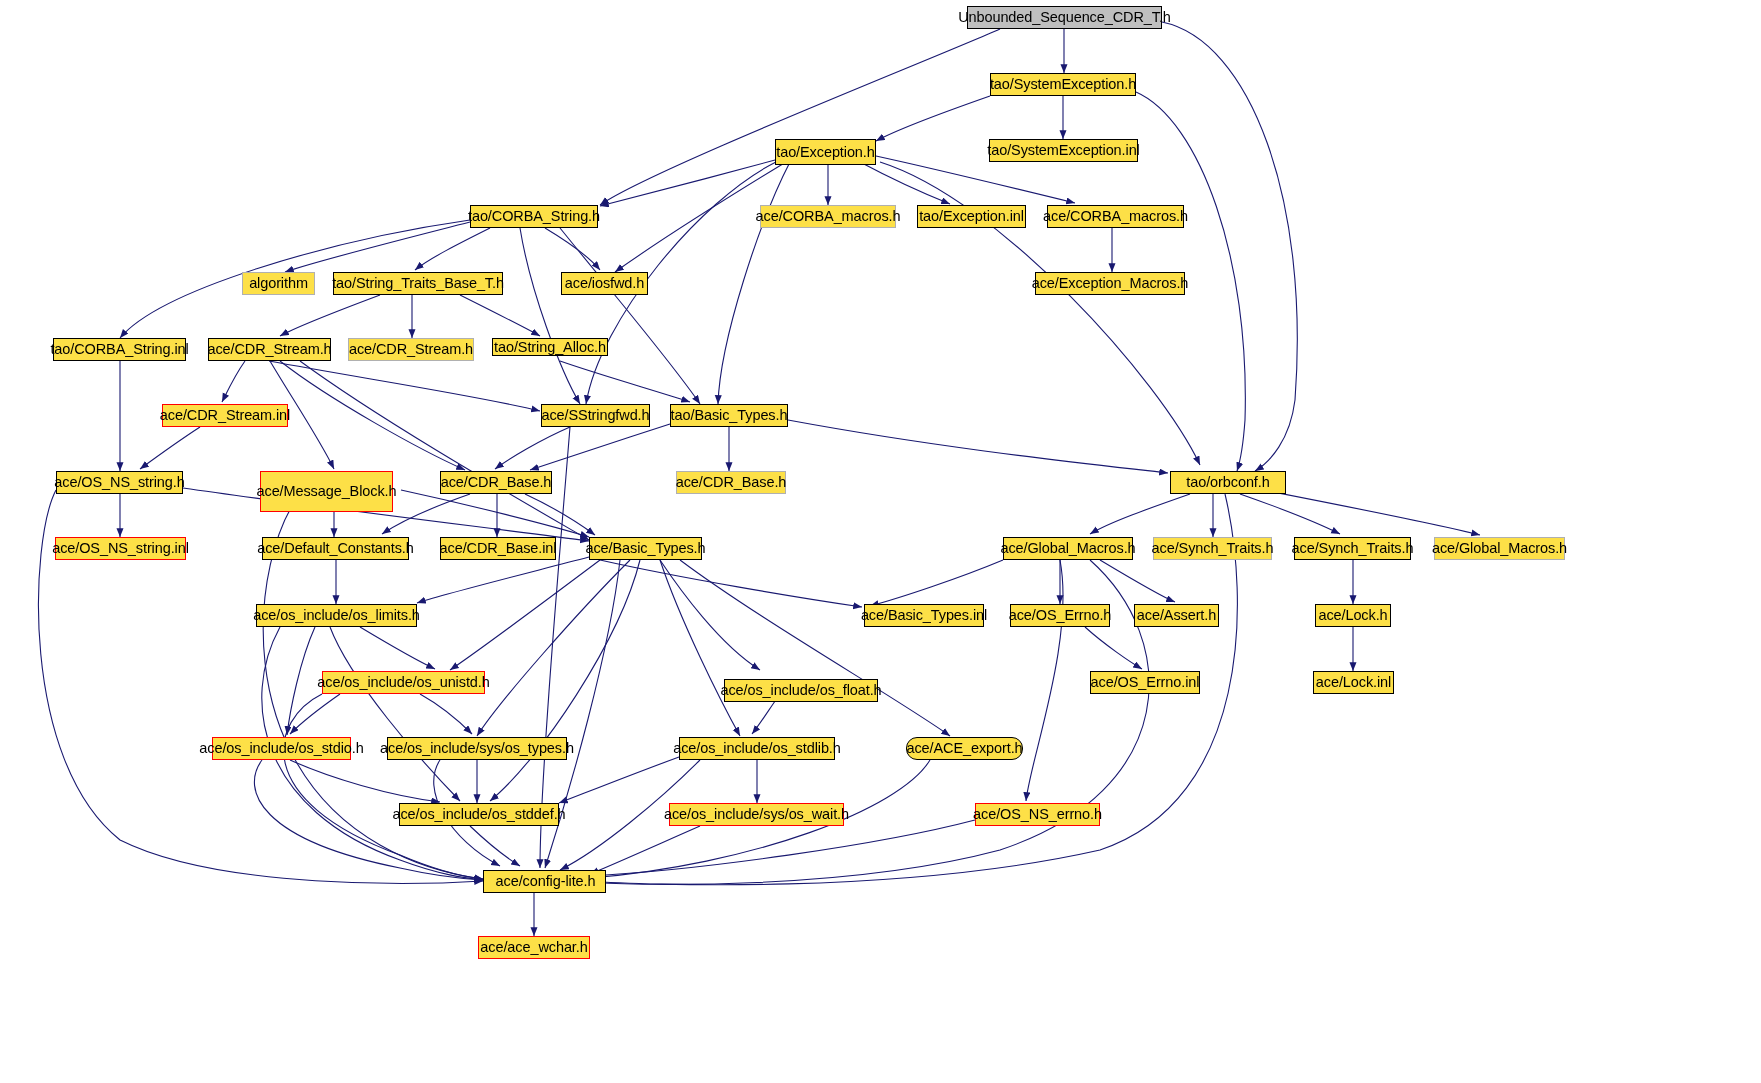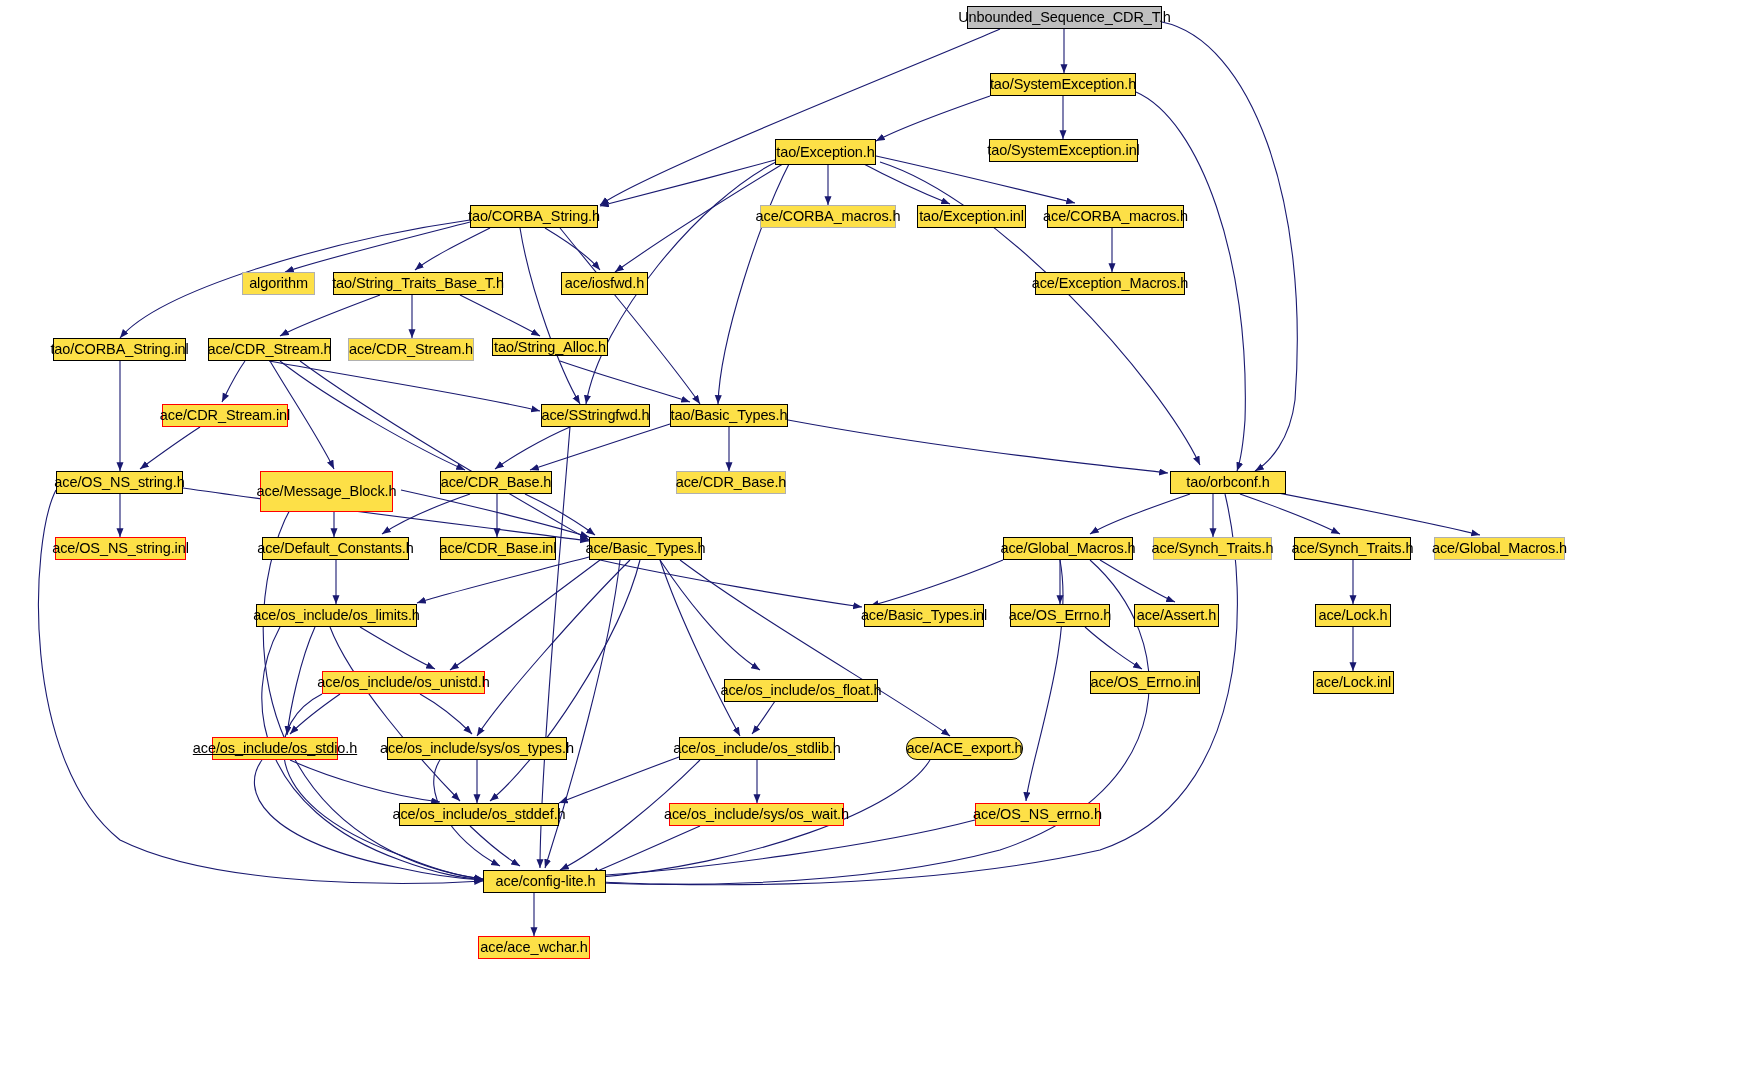--- a/index.html
+++ b/index.html
@@ -270,21 +270,21 @@
       </div>
       <div class="node" style="left: 256px; top: 604px; width: 161px; height: 23px;">
         <span class="node-label">ace/os_include/os_limits.h</span>
       </div>
       <div class="node red" style="left: 322px; top: 671px; width: 163px; height: 23px;">
         <span class="node-label">ace/os_include/os_unistd.h</span>
       </div>
       <div class="node" style="left: 724px; top: 671px; width: 154px; height: 23px; margin-top: 8px;">
         <span class="node-label">ace/os_include/os_float.h</span>
       </div>
-      <div class="node red" style="left: 212px; top: 737px; width: 126px; height: 23px; text-decoration: underline;">
+      <div class="node red" style="left: 212px; top: 737px; width: 139px; height: 23px;">
         <span class="node-label">ace/os_include/os_stdio.h</span>
       </div>
       <div class="node" style="left: 387px; top: 737px; width: 180px; height: 23px;">
         <span class="node-label">ace/os_include/sys/os_types.h</span>
       </div>
       <div class="node" style="left: 679px; top: 737px; width: 156px; height: 23px;">
         <span class="node-label">ace/os_include/os_stdlib.h</span>
       </div>
       <div class="node" style="left: 906px; top: 737px; width: 117px; height: 23px; border-radius: 11px;">
         <span class="node-label">ace/ACE_export.h</span>

